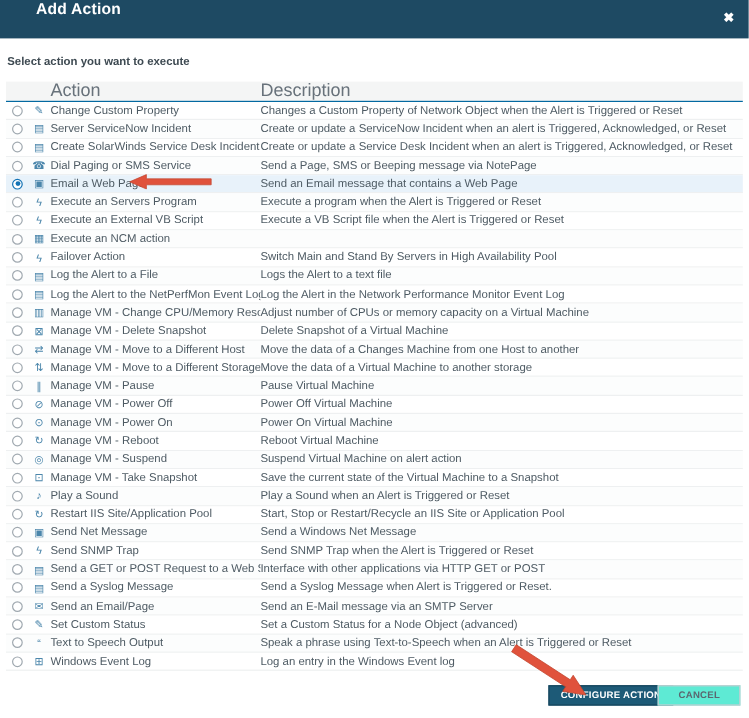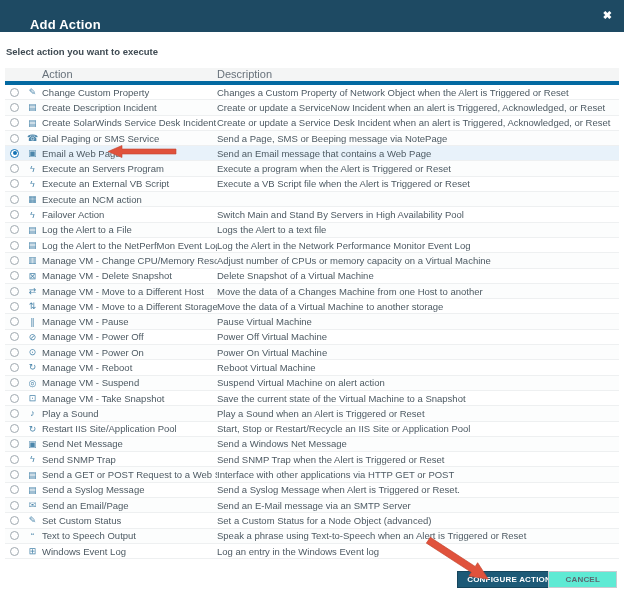--- a/index.html
+++ b/index.html
@@ -2,32 +2,32 @@
 <html><head>
 <meta charset="utf-8">
 <style>
   html,body{margin:0;padding:0;background:#fff;}
   body{width:624px;height:598px;position:relative;overflow:hidden;
        font-family:"Liberation Sans",sans-serif;-webkit-font-smoothing:antialiased;}
   .dialog{position:absolute;inset:0;background:#fff;}
 
   
   .titlebar{position:absolute;left:0;top:0;width:624px;height:32px;background:#1e4a63;
-            display:flex;align-items:flex-end;}
+            display:flex;align-items:flex-start;}
   .titlebar .title{color:#ffffff;font-size:13px;font-weight:700;margin-left:30px;letter-spacing:.2px;}
   .close-x{position:absolute;right:12px;top:7px;color:#ffffff;font-size:11px;font-weight:700;
            cursor:pointer;line-height:16px;}
 
   
   .instruction{position:absolute;left:6px;top:46px;font-size:9.5px;font-weight:700;color:#3e4a52;}
 
   
   .table{position:absolute;left:5px;top:68px;width:614px;}
-  .thead{height:17px;background:#f4f5f5;display:flex;align-items:flex-start;
-         font-size:11px;color:#68727b;border-bottom:4px solid #0369a1;box-sizing:border-box;}
+  .thead{height:17px;background:#f4f5f5;display:flex;align-items:flex-end;
+         font-size:15px;color:#68727b;border-bottom:1px solid #0369a1;box-sizing:border-box;}
   .thead .col-action{margin-left:37px;width:175px;}
   .thead .col-desc{flex:1;}
   .tbody{}
   .row{height:15.3px;box-sizing:border-box;display:flex;align-items:center;
        border-bottom:1px solid #eef0f1;font-size:9.5px;color:#4d5a63;background:#fff;}
   .row:nth-child(even){background:#fcfdfd;}
   .row.selected{background:#e8f2fa;}
   .cell-radio{width:13px;padding-left:5px;display:flex;align-items:center;}
   .radio{width:9px;height:9px;border:1px solid #a0a9b0;border-radius:50%;background:#fff;
          position:relative;box-sizing:border-box;}
@@ -74,21 +74,21 @@
     <span class="cell-icon">✎</span>
     <span class="cell-action">Change Custom Property</span>
     <span class="cell-desc">Changes a Custom Property of Network Object when the Alert is Triggered or Reset</span>
   </div>
 
   <div class="row">
     <span class="cell-radio">
             <span class="radio"></span>
           </span>
     <span class="cell-icon">▤</span>
-    <span class="cell-action">Create Description Incident</span>
+    <span class="cell-action">Server ServiceNow Incident</span>
     <span class="cell-desc">Create or update a ServiceNow Incident when an alert is Triggered, Acknowledged, or Reset</span>
   </div>
 
   <div class="row">
     <span class="cell-radio">
             <span class="radio"></span>
           </span>
     <span class="cell-icon">▤</span>
     <span class="cell-action">Create SolarWinds Service Desk Incident</span>
     <span class="cell-desc">Create or update a Service Desk Incident when an alert is Triggered, Acknowledged, or Reset</span>

